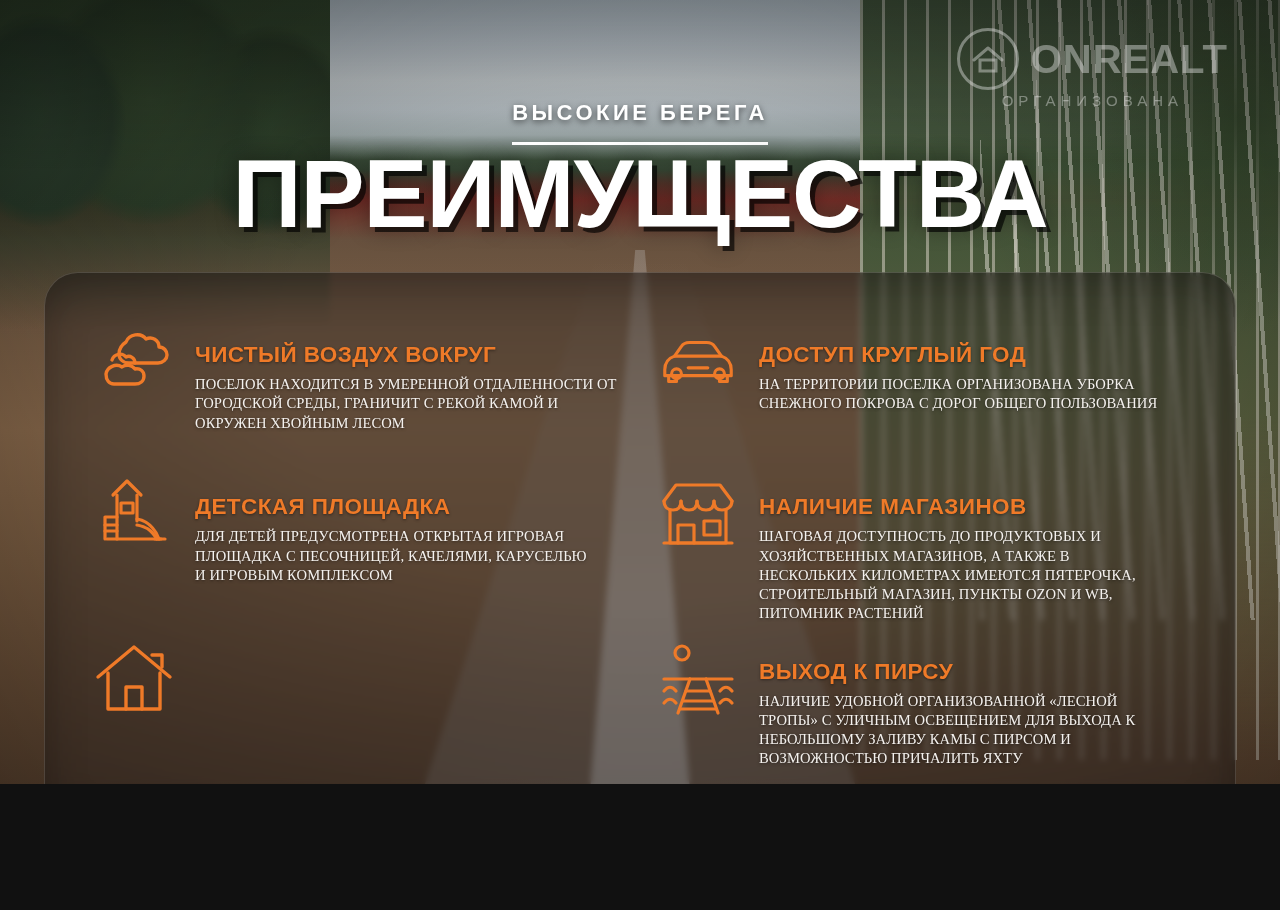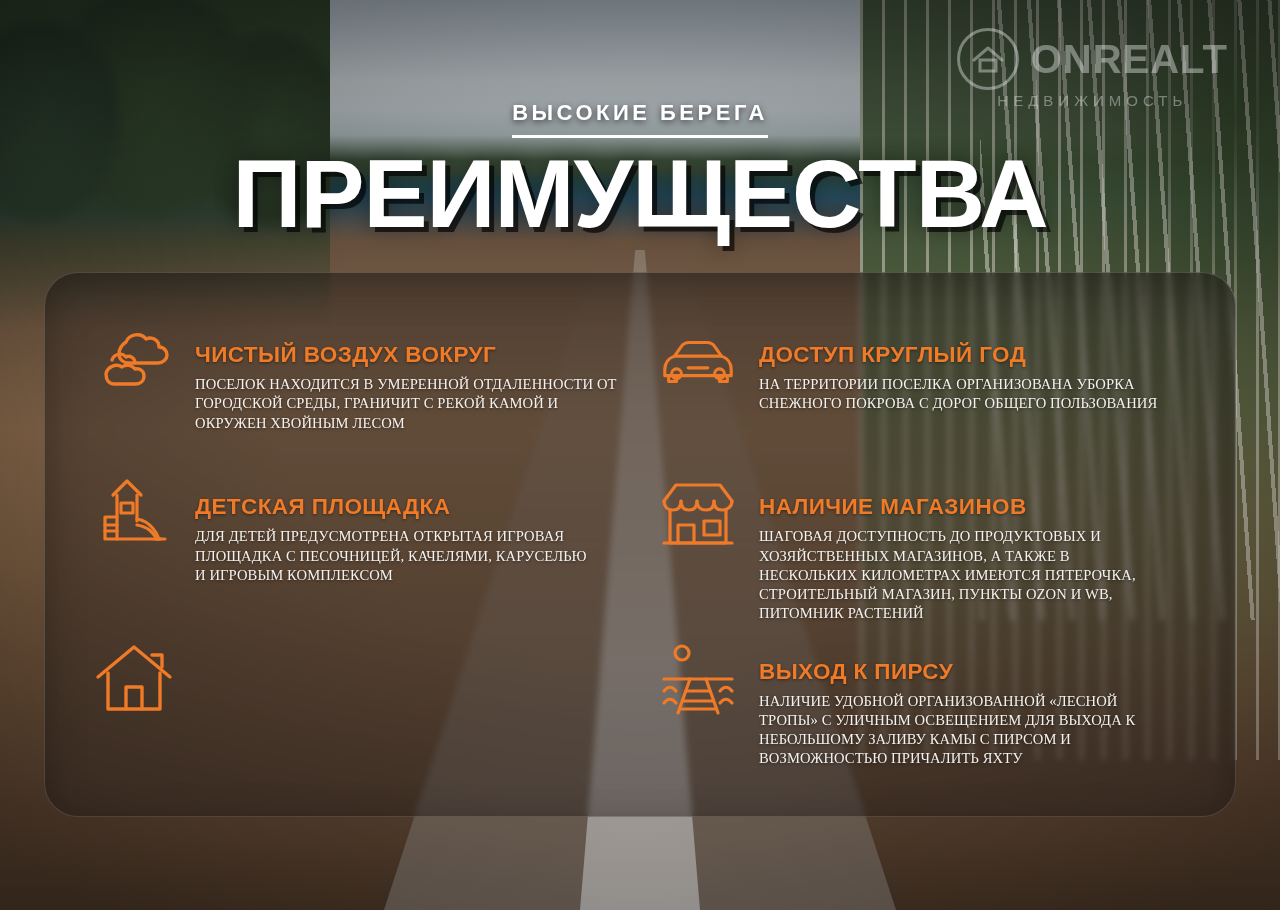--- a/index.html
+++ b/index.html
@@ -6,23 +6,23 @@
     margin: 0;
     padding: 0;
     background: #111;
   }
   body {
     font-family: "Liberation Sans", sans-serif;
   }
   .poster {
     position: relative;
     width: 1280px;
-    height: 910px;
+    height: 784px;
     overflow: hidden;
-    background: #0c4a6e;
+    background: #7f1d1d;
   }
 
   
   .bg {
     position: absolute;
     inset: 0;
     background:
       
       linear-gradient(to bottom,
         #b9c6cf 0px, #c4ced6 40px, #cfd6d9 80px, #c2cbd0 110px, #a8b4b5 135px, rgba(168,180,181,0) 160px),
@@ -142,21 +142,21 @@
     left: 0; right: 0;
     text-align: center;
     color: #ffffff;
     font-size: 22px;
     font-weight: bold;
     letter-spacing: 3.5px;
     text-shadow: 0 2px 6px rgba(0,0,0,.6);
   }
   .brand span {
     border-bottom: 3px solid #ffffff;
-    padding-bottom: 10px;
+    padding-bottom: 17px;
   }
   .title {
     position: absolute;
     top: 146px;
     left: 0; right: 0;
     text-align: center;
     color: #ffffff;
     font-size: 96px;
     font-weight: bold;
     letter-spacing: -1px;
@@ -241,21 +241,21 @@
   <div class="watermark">
     <div class="wm-row">
       <div class="wm-logo">
         <svg width="34" height="30" viewBox="0 0 34 30" aria-hidden="true">
           <path d="M3 16 L17 4 L31 16" fill="none" stroke="#f2f2f2" stroke-width="3" stroke-linecap="round" stroke-linejoin="round"></path>
           <rect x="9" y="16" width="16" height="11" fill="none" stroke="#f2f2f2" stroke-width="3"></rect>
         </svg>
       </div>
       <div class="wm-text">ONREALT</div>
     </div>
-    <div class="wm-sub">НЕДВИЖИМОСТЬ</div>
+    <div class="wm-sub">ОРГАНИЗОВАНА</div>
   </div>
 
   <div class="brand">
     <span>ВЫСОКИЕ БЕРЕГА</span>
   </div>
   <div class="title">ПРЕИМУЩЕСТВА</div>
 
   <div class="card">
 
     <div class="feature col-left">

